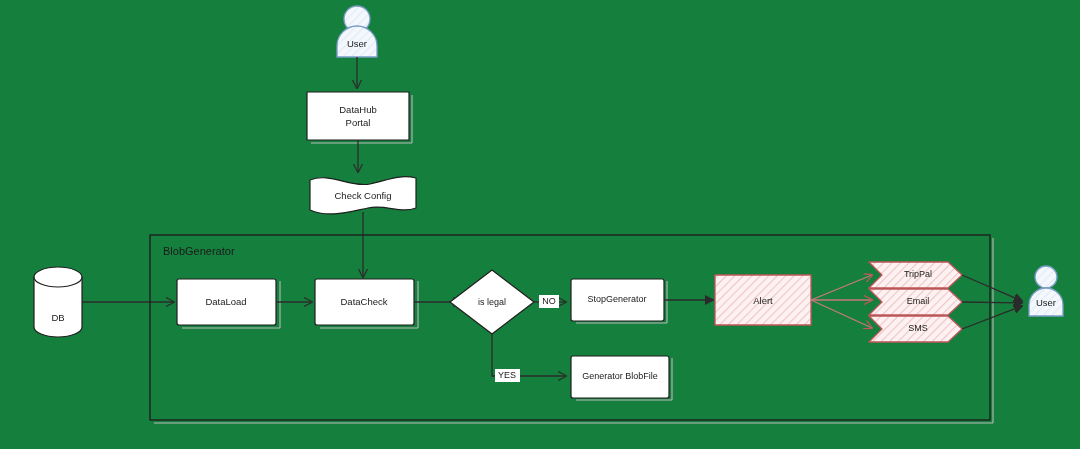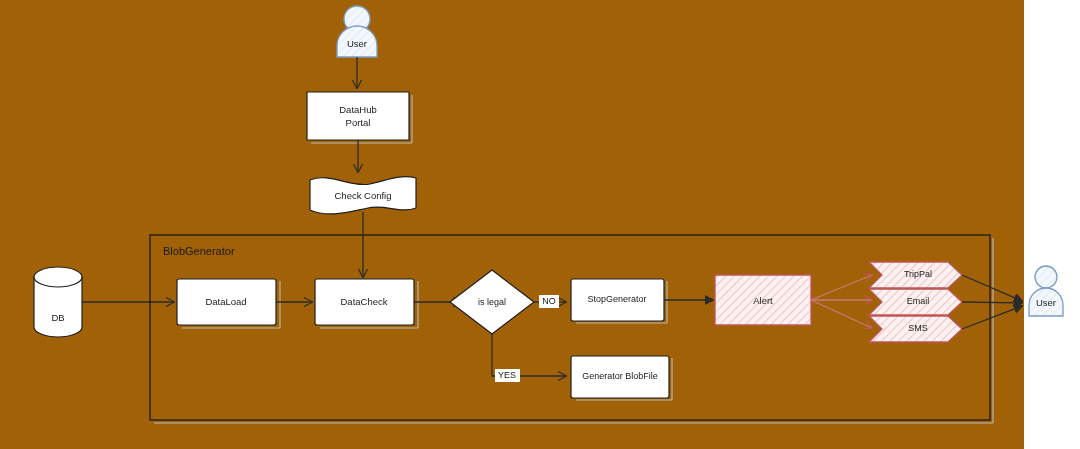--- a/index.html
+++ b/index.html
@@ -8,24 +8,23 @@
     background: #ffffff;
   }
   body {
     width: 1080px;
     height: 449px;
     font-family: "Liberation Sans", sans-serif;
     overflow: hidden;
   }
   #canvas {
     position: relative;
-    width: 980px;
+    width: 1080px;
     height: 449px;
-    background: #a16207;
-    padding-left: 44px;
+    background: #15803d;
   }
   #diagram-svg {
     position: absolute;
     left: 0;
     top: 0;
     width: 1080px;
     height: 449px;
   }
   .node-label {
     font-family: "Liberation Sans", sans-serif;

